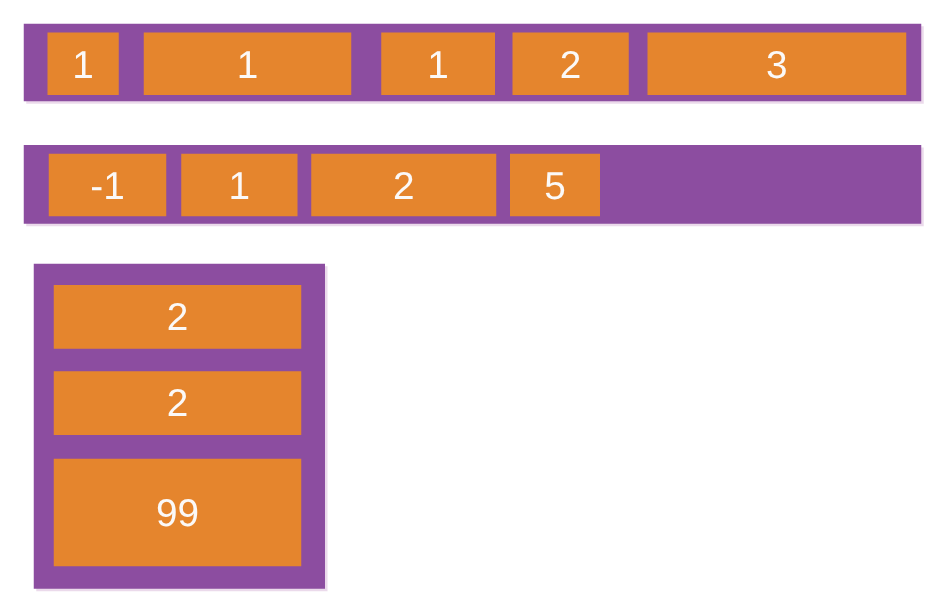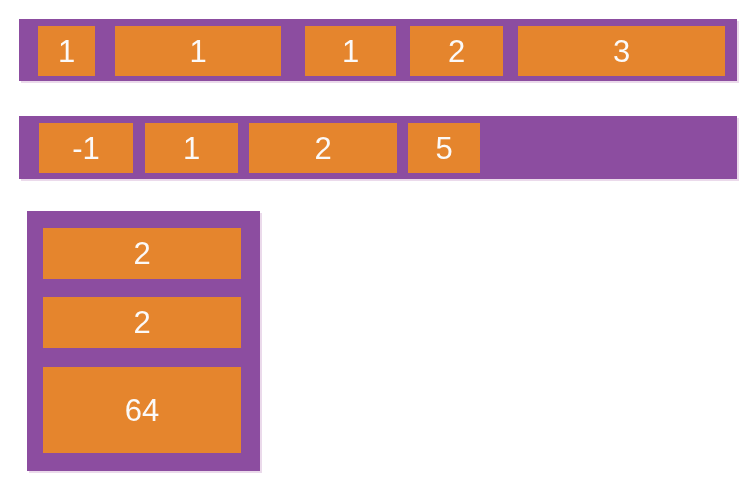--- a/index.html
+++ b/index.html
@@ -79,16 +79,16 @@
   <div class="fc" id="c2">
     <div class="fi" id="c2-b1">-1</div>
     <div class="fi" id="c2-b2">1</div>
     <div class="fi" id="c2-b3">2</div>
     <div class="fi" id="c2-b4">5</div>
   </div>
 
   <div class="fc" id="c3">
     <div class="fi" id="c3-b1">2</div>
     <div class="fi" id="c3-b2">2</div>
-    <div class="fi" id="c3-b3">64</div>
+    <div class="fi" id="c3-b3">99</div>
   </div>
 
 </div>
 
 </body></html>

